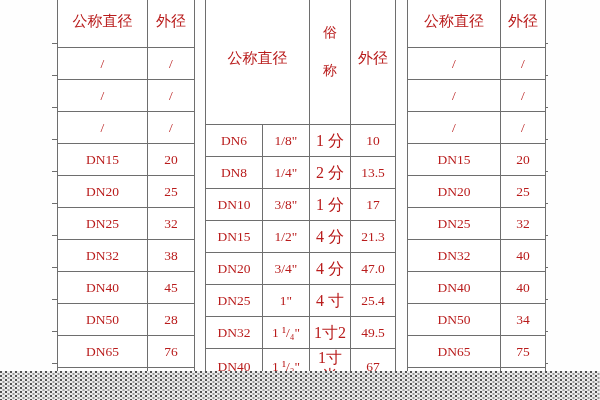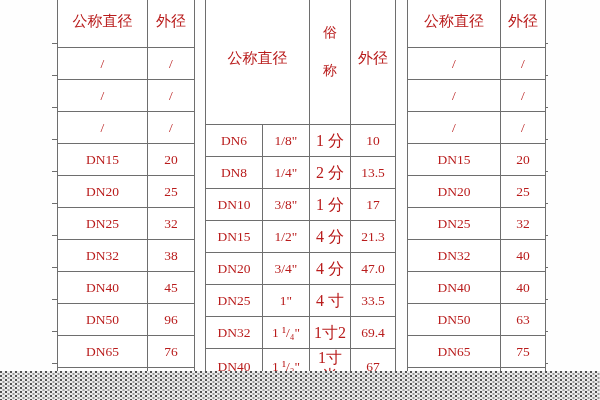--- a/index.html
+++ b/index.html
@@ -98,21 +98,21 @@
           <td>38</td>
         </tr>
 
         <tr>
           <td>DN40</td>
           <td>45</td>
         </tr>
 
         <tr>
           <td>DN50</td>
-          <td>96</td>
+          <td>28</td>
         </tr>
 
         <tr>
           <td>DN65</td>
           <td>76</td>
         </tr>
       </tbody>
     <tfoot>
       <tr>
         <td></td>
@@ -174,28 +174,28 @@
           <td>DN20</td>
           <td>3/4"</td>
           <td>4 分</td>
           <td>47.0</td>
         </tr>
 
         <tr>
           <td>DN25</td>
           <td>1"</td>
           <td>4 寸</td>
-          <td>33.5</td>
+          <td>25.4</td>
         </tr>
 
         <tr>
           <td>DN32</td>
           <td>1 ¹/₄"</td>
           <td>1寸2</td>
-          <td>69.4</td>
+          <td>49.5</td>
         </tr>
 
         <tr>
           <td>DN40</td>
           <td>1 ¹/₂"</td>
           <td>1寸
 半</td>
           <td>67</td>
         </tr>
 
@@ -258,21 +258,21 @@
           <td>40</td>
         </tr>
 
         <tr>
           <td>DN40</td>
           <td>40</td>
         </tr>
 
         <tr>
           <td>DN50</td>
-          <td>63</td>
+          <td>34</td>
         </tr>
 
         <tr>
           <td>DN65</td>
           <td>75</td>
         </tr>
       </tbody>
     <tfoot>
       <tr>
         <td></td>

